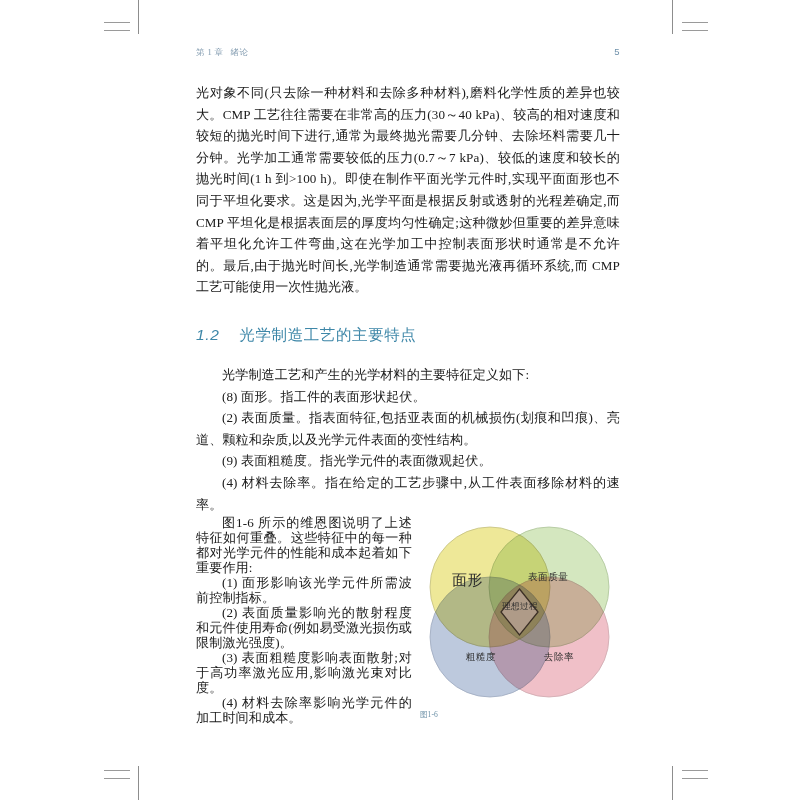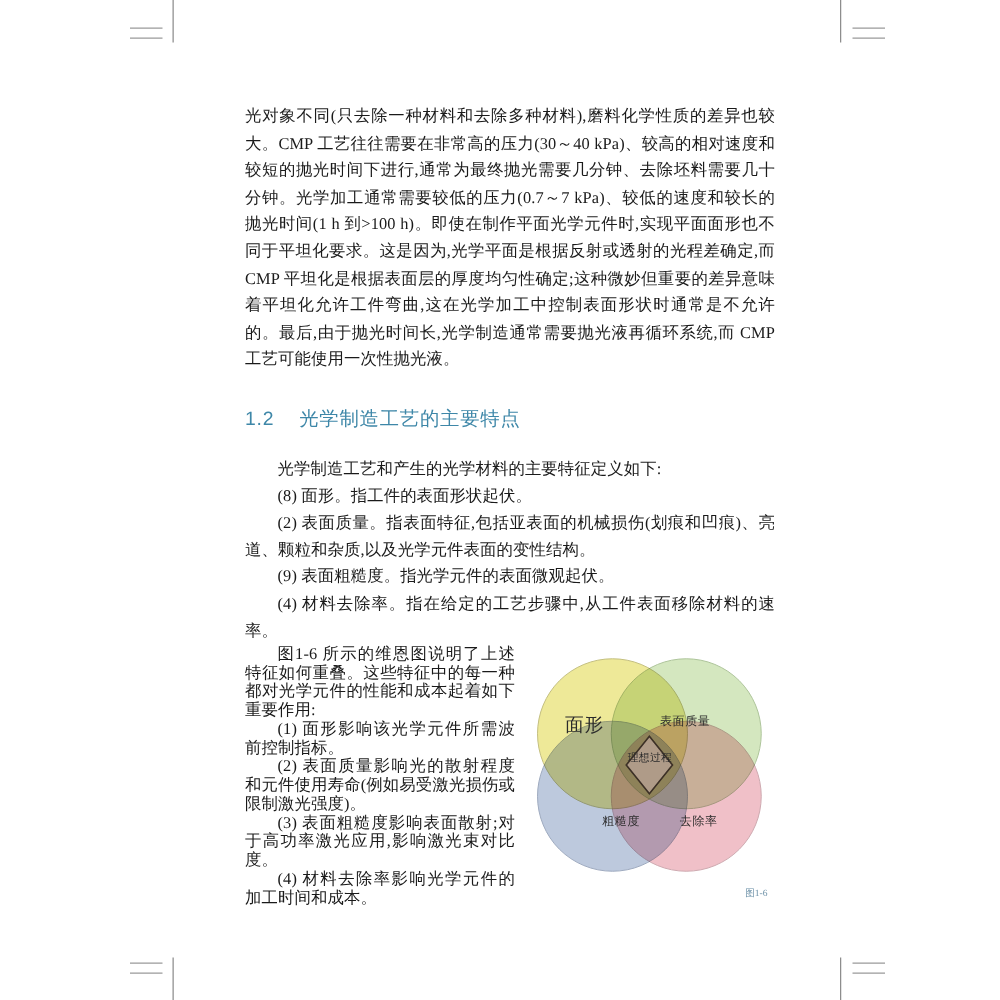--- a/index.html
+++ b/index.html
@@ -87,20 +87,21 @@
     display: flex;
     align-items: baseline;
     color: #3e87a8;
     font-family: "Liberation Sans", sans-serif;
     font-size: 15.5px;
     letter-spacing: 0.6px;
   }
   .section-head .num {
     margin-right: 20px;
     font-family: "Liberation Sans", sans-serif;
+    font-style: italic;
   }
 
   
   .wrap-block { position: relative; }
   .figure-float {
     float: right;
     width: 202px;
     margin-left: 6px;
     margin-top: 4px;
   }
@@ -112,21 +113,21 @@
   }
   .venn-wrap svg { display: block; }
 
   .fig-caption {
     margin-top: 4px;
     margin-left: 2px;
     color: #6a8fa6;
     font-size: 7.6px;
     line-height: 11.2px;
     display: flex;
-    align-items: flex-end;
+    align-items: flex-start;
     flex-direction: column;
   }
   .fig-caption .fig-no {
     white-space: nowrap;
     margin-right: 6px;
     color: #6a8fa6;
   }
   .fig-caption .fig-text { text-align: justify; }
 
   .wrap-text p.body { font-size: 13.1px; line-height: 15px; }
@@ -150,20 +151,27 @@
     <div class="v"></div>
       <div class="h"></div>
       <div class="h h2"></div>
   </div>
   <div class="cropmark cm-br">
     <div class="v"></div>
       <div class="h"></div>
       <div class="h h2"></div>
   </div>
 
+  <div class="runhead">
+    <span class="chap">
+      <span>第 1 章</span>
+      <span>绪论</span>
+    </span>
+    <span class="pageno">5</span>
+  </div>
 
   <div class="content">
 
     <p class="body">光对象不同(只去除一种材料和去除多种材料),磨料化学性质的差异也较大。CMP 工艺往往需要在非常高的压力(30～40 kPa)、较高的相对速度和较短的抛光时间下进行,通常为最终抛光需要几分钟、去除坯料需要几十分钟。光学加工通常需要较低的压力(0.7～7 kPa)、较低的速度和较长的抛光时间(1 h 到&gt;100 h)。即使在制作平面光学元件时,实现平面面形也不同于平坦化要求。这是因为,光学平面是根据反射或透射的光程差确定,而 CMP 平坦化是根据表面层的厚度均匀性确定;这种微妙但重要的差异意味着平坦化允许工件弯曲,这在光学加工中控制表面形状时通常是不允许的。最后,由于抛光时间长,光学制造通常需要抛光液再循环系统,而 CMP 工艺可能使用一次性抛光液。</p>
 
     <div class="section-head">
       <span class="num">1.2</span>
       <span>光学制造工艺的主要特点</span>
     </div>
 
@@ -187,21 +195,21 @@
 
             <path d="M 97.5 70 L 116 93 L 97.5 116 L 79 93 Z" fill="#cbb0ae" fill-opacity="0.55" stroke="#3c3026" stroke-width="1.3"></path>
           </svg>
 
           <div style="position:absolute; left:30px; top:52px; width:60px; text-align:left;
                       font-size:15px; color:#2b2b2b; letter-spacing:0.5px;">面形</div>
 
           <div style="position:absolute; left:106px; top:52px; width:66px; text-align:left;
                       font-size:9.6px; color:#2b2b2b; letter-spacing:0.5px;">表面质量</div>
 
-          <div style="position:absolute; left:28px; top:132px; width:62px; text-align:right;
+          <div style="position:absolute; left:28px; top:132px; width:62px; text-align:center;
                       font-size:9.6px; color:#2b2b2b; letter-spacing:0.5px;">粗糙度</div>
 
           <div style="position:absolute; left:106px; top:132px; width:62px; text-align:center;
                       font-size:9.6px; color:#2b2b2b; letter-spacing:0.5px;">去除率</div>
 
           <div style="position:absolute; left:78px; top:82px; width:40px; text-align:center;
                       font-size:8.6px; line-height:10.5px; color:#2b2b2b; letter-spacing:0.3px;">理想过程</div>
         </div>
 
         <div class="fig-caption">

